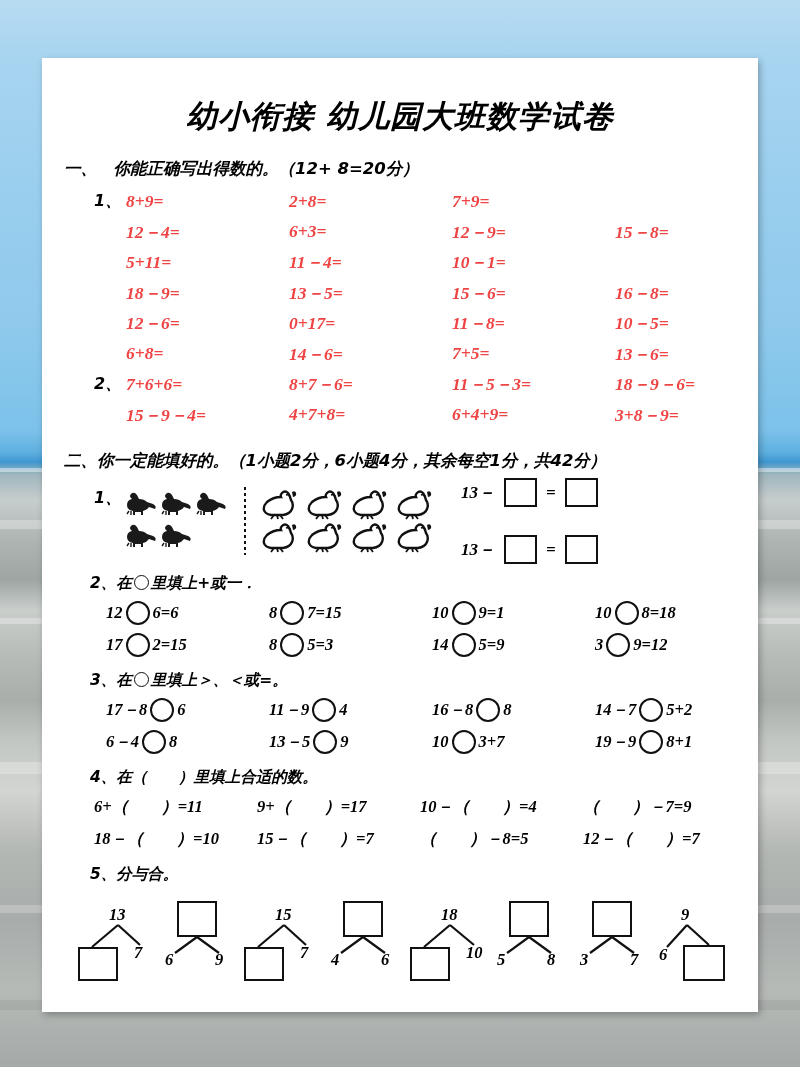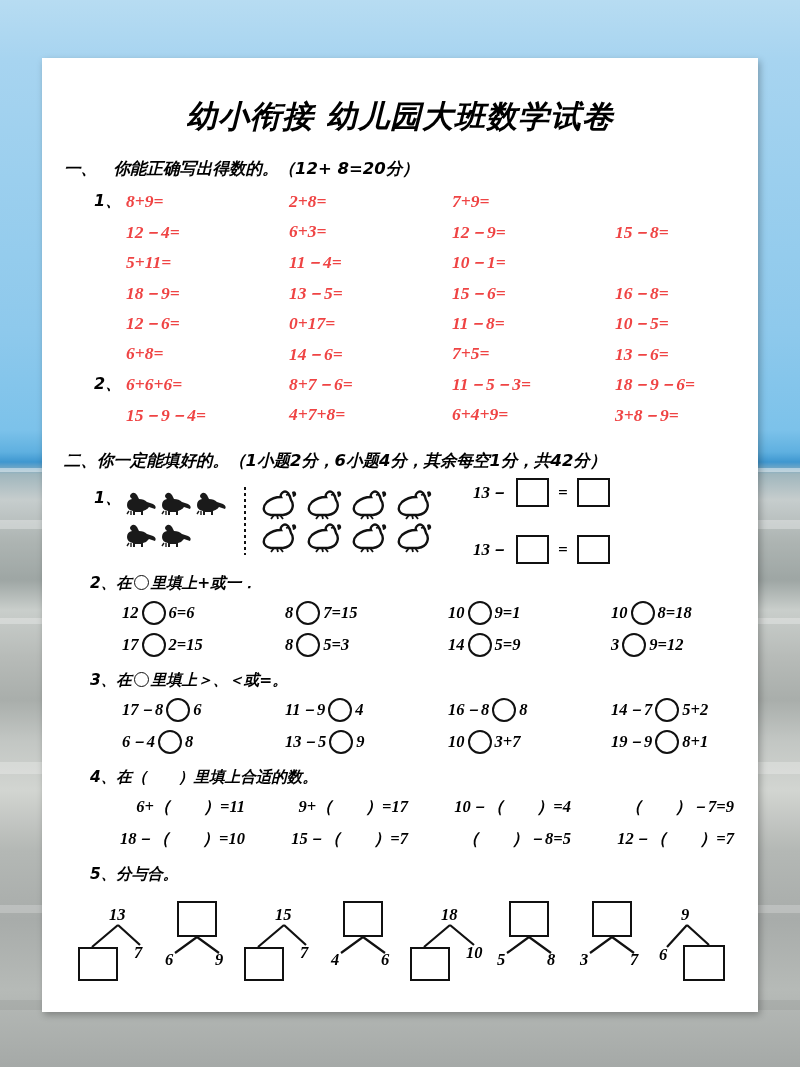--- a/index.html
+++ b/index.html
@@ -149,41 +149,41 @@
     width: 2px;
     height: 68px;
     margin: 0 16px;
     background: repeating-linear-gradient(to bottom, #111 0 3px, transparent 3px 6px);
     flex: none;
   }
   .eqbox-group {
     display: flex;
     flex-direction: column;
     gap: 28px;
-    margin-left: 34px;
+    margin-left: 22px;
     flex: none;
   }
   .eqbox-row {
     display: flex;
     align-items: center;
     font-size: 17px;
     font-weight: bold;
     gap: 9px;
   }
   .ansbox {
     width: 33px; height: 29px;
     border: 2.4px solid #111;
     background: #fff;
     display: inline-block;
   }
 
   
   .circ-row {
     display: flex;
-    padding-left: 80px;
+    padding-left: 64px;
     height: 32px;
     align-items: center;
     justify-content: space-between;
   }
   .circ-cell {
     width: 163px;
     flex: none;
     display: flex;
     align-items: center;
     font-size: 16.5px;
@@ -206,24 +206,23 @@
     border: 1.8px solid #111;
     border-radius: 50%;
     display: inline-block;
     vertical-align: -2px;
     margin: 0 2px;
   }
 
   
   .paren-row {
     display: flex;
-    padding-left: 40px;
+    padding-left: 52px;
     height: 32px;
     align-items: center;
-    text-align: right;
   }
   .paren-cell {
     width: 163px;
     flex: none;
     font-size: 16.5px;
     font-weight: bold;
     white-space: nowrap;
   }
 
   
@@ -309,21 +308,21 @@
     </div>
     <div class="calc-row">
       <span class="calc-num"></span>
       <span class="calc-cell">6+8=</span>
       <span class="calc-cell">14－6=</span>
       <span class="calc-cell">7+5=</span>
       <span class="calc-cell">13－6=</span>
     </div>
     <div class="calc-row">
       <span class="calc-num">2、</span>
-      <span class="calc-cell">6+6+6=</span>
+      <span class="calc-cell">7+6+6=</span>
       <span class="calc-cell">8+7－6=</span>
       <span class="calc-cell">11－5－3=</span>
       <span class="calc-cell">18－9－6=</span>
     </div>
     <div class="calc-row">
       <span class="calc-num"></span>
       <span class="calc-cell">15－9－4=</span>
       <span class="calc-cell">4+7+8=</span>
       <span class="calc-cell">6+4+9=</span>
       <span class="calc-cell">3+8－9=</span>

